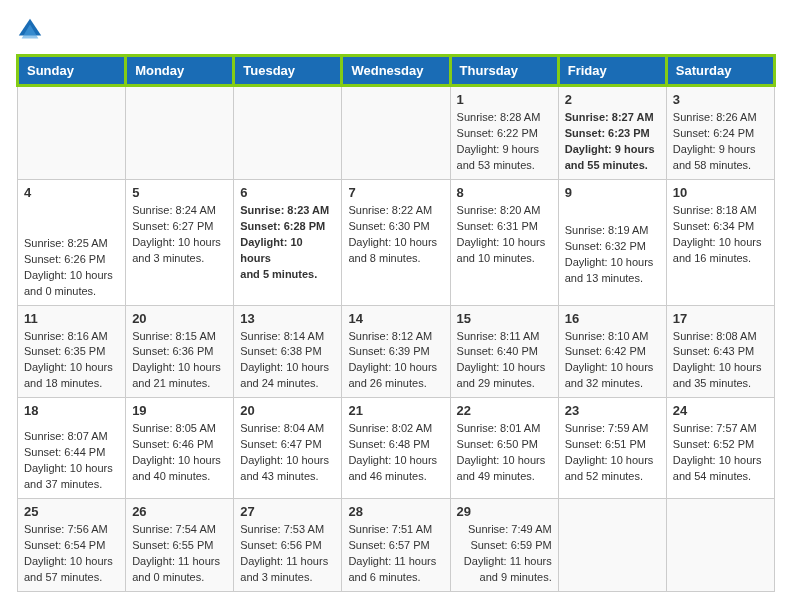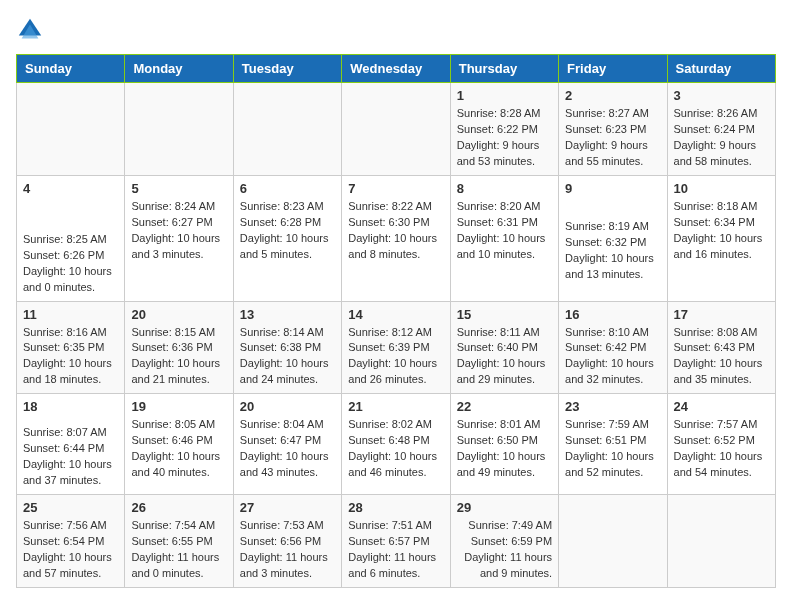--- a/index.html
+++ b/index.html
@@ -52,21 +52,21 @@
       border-collapse: collapse;
       table-layout: fixed;
     }
     thead tr th {
       background-color: #1a6cb5;
       color: #fff;
       text-align: left;
       padding: 6px 8px;
       font-size: 13px;
       font-weight: bold;
-      border: 1px solid #84cc16;
+      border: 3px solid #84cc16;
     }
     tbody tr td {
       border: 1px solid #ccc;
       vertical-align: top;
       padding: 5px 6px;
       font-size: 11px;
       color: #333;
       min-height: 80px;
       height: 90px;
     }
@@ -130,21 +130,21 @@
         <td class="empty-cell"></td>
         <td>
           <div class="day-number">1</div>
           <div class="day-info" style="white-space: pre-line;">Sunrise: 8:28 AM
 Sunset: 6:22 PM
 Daylight: 9 hours
 and 53 minutes.</div>
         </td>
         <td>
           <div class="day-number">2</div>
-          <div class="day-info" style="white-space: pre-line;">Sunrise: 8:27 AM
+          <div class="day-info" style="white-space: pre-line; font-weight: bold;">Sunrise: 8:27 AM
 Sunset: 6:23 PM
 Daylight: 9 hours
 and 55 minutes.</div>
         </td>
         <td>
           <div class="day-number">3</div>
           <div class="day-info" style="white-space: pre-line;">Sunrise: 8:26 AM
 Sunset: 6:24 PM
 Daylight: 9 hours
 and 58 minutes.</div>
@@ -160,21 +160,21 @@
         </td>
         <td>
           <div class="day-number">5</div>
           <div class="day-info" style="white-space: pre-line;">Sunrise: 8:24 AM
 Sunset: 6:27 PM
 Daylight: 10 hours
 and 3 minutes.</div>
         </td>
         <td>
           <div class="day-number">6</div>
-          <div class="day-info" style="white-space: pre-line;">Sunrise: 8:23 AM
+          <div class="day-info" style="white-space: pre-line; font-weight: bold;">Sunrise: 8:23 AM
 Sunset: 6:28 PM
 Daylight: 10 hours
 and 5 minutes.</div>
         </td>
         <td>
           <div class="day-number">7</div>
           <div class="day-info" style="white-space: pre-line;">Sunrise: 8:22 AM
 Sunset: 6:30 PM
 Daylight: 10 hours
 and 8 minutes.</div>

